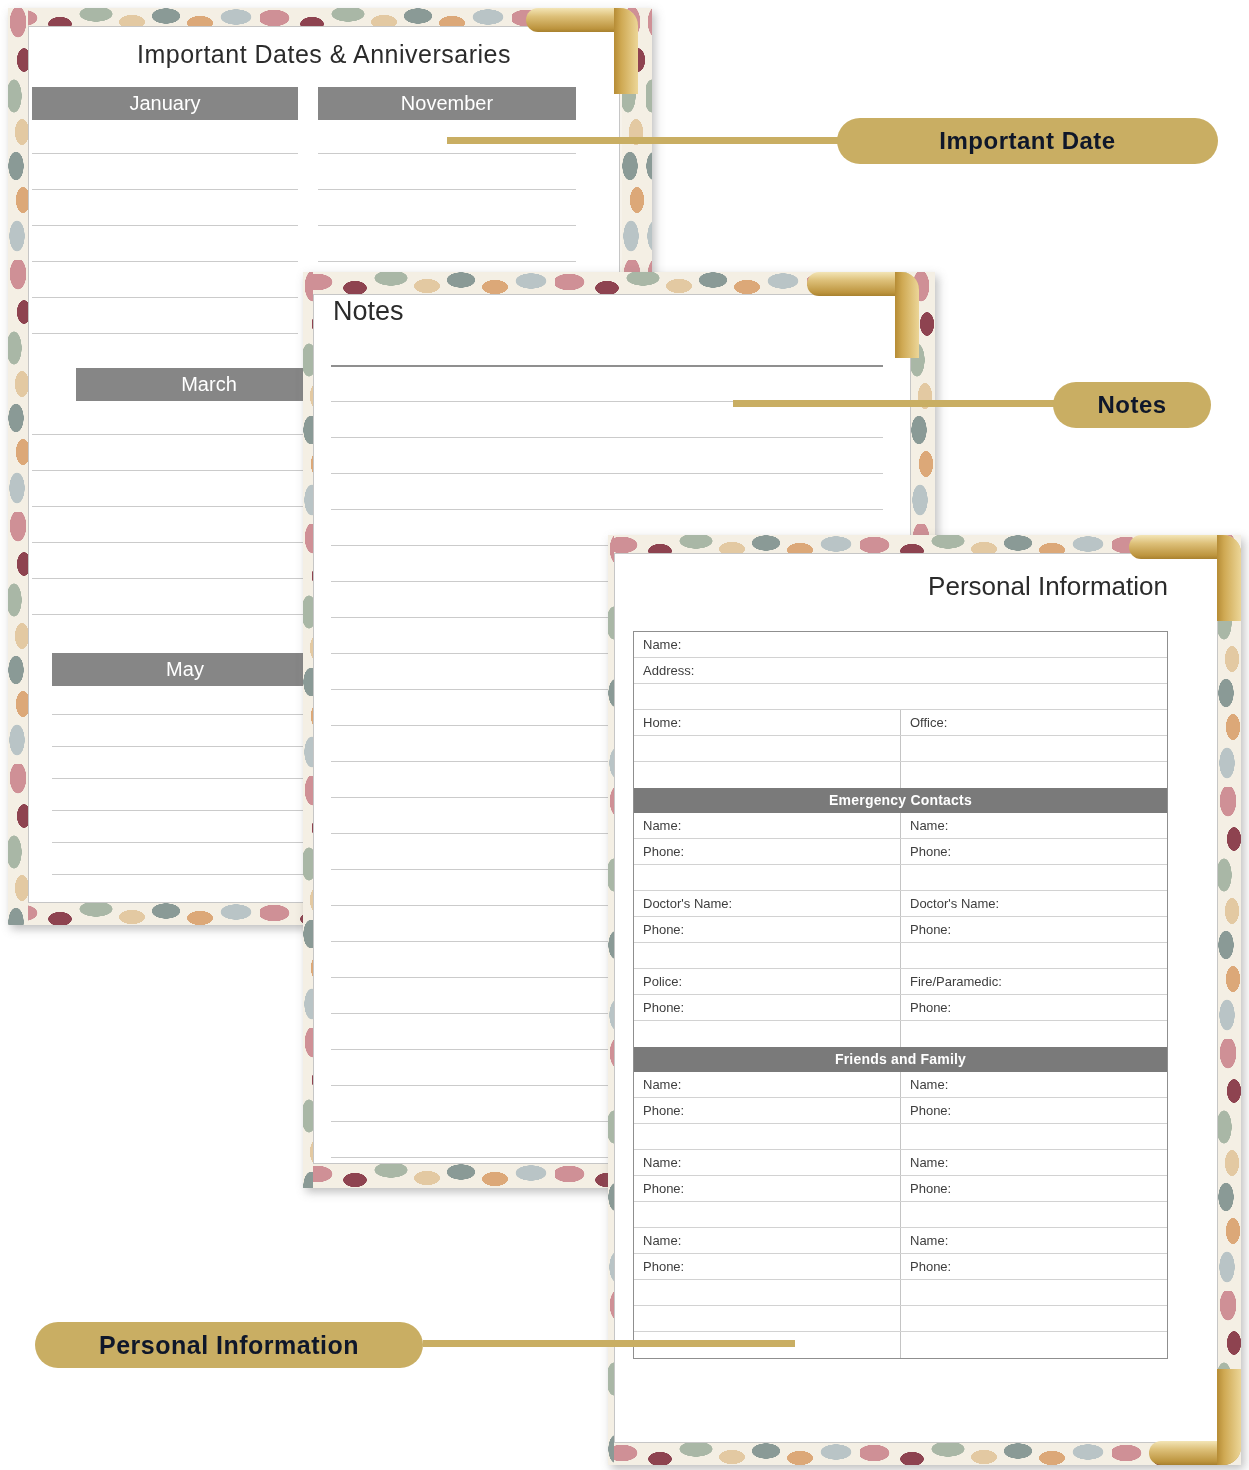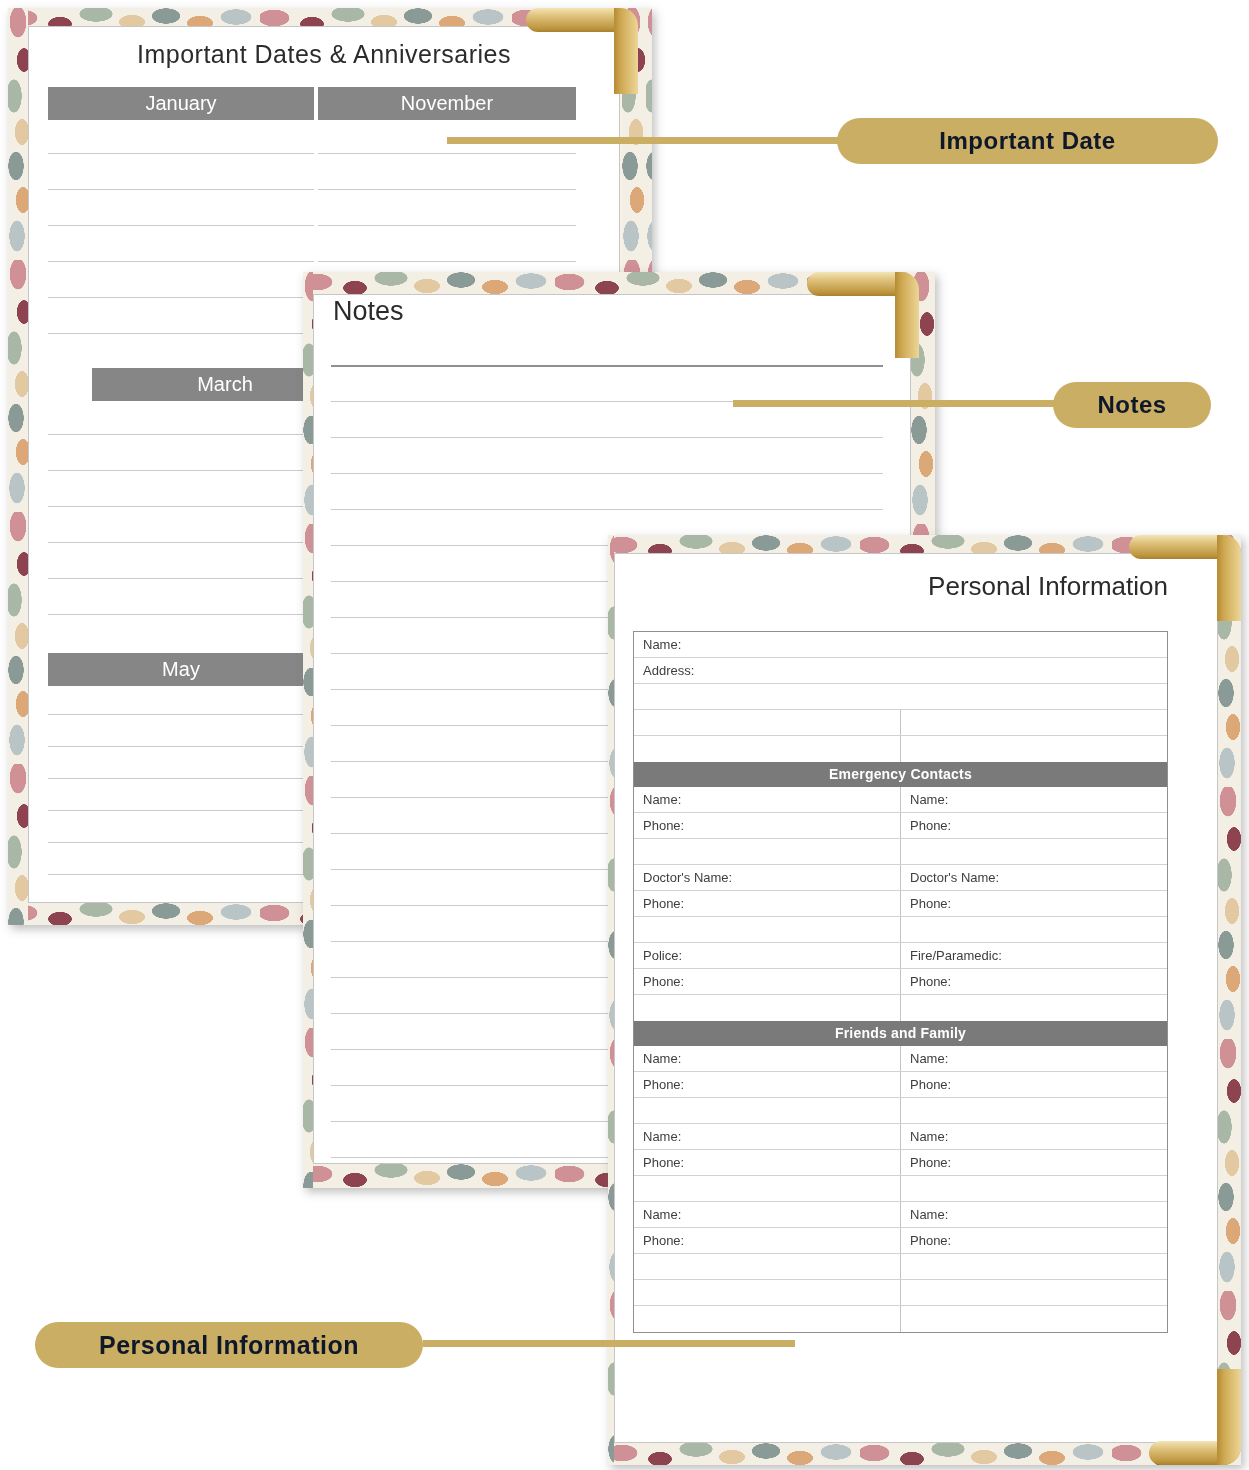--- a/index.html
+++ b/index.html
@@ -59,21 +59,21 @@
   .gc-br .v{right:0;top:0;bottom:0;width:24px;border-radius:0 0 18px 0;}
   .page1 .gc-tr{top:0;right:14px;}
   .page2 .gc-tr{top:0;right:16px;}
   .page3 .gc-tr{top:0;right:0;}
   .page3 .gc-br{bottom:0;right:0;}
 
   
   .p1-title{position:absolute;left:20px;top:32px;width:592px;text-align:center;
     font-size:25px;color:#2b2b2b;letter-spacing:.5px;}
   .msec{position:absolute;width:266px;}
-  .msec.c1{left:40px;}
+  .msec.c1{left:24px;}
   .msec.c2{left:310px;width:258px;}
   .mbar{height:33px;background:#868686;color:#ffffff;font-size:20px;text-align:center;line-height:33px;}
   .rule{position:absolute;left:0;right:0;height:1px;background:#cbcbcb;}
 
   
   .p2-title{position:absolute;left:30px;top:24px;font-size:27px;color:#2b2b2b;}
   .p2-rule-dark{position:absolute;left:28px;top:93px;width:552px;height:2px;background:#8f8f8f;}
   .p2-rules{position:absolute;left:28px;top:0;width:552px;height:100%;}
 
   
@@ -139,21 +139,21 @@
       <div style="position:absolute;left:0;right:0;top:0;height:340px;">
           <div class="rule" style="top: 66px;"></div>
           <div class="rule" style="top: 102px;"></div>
           <div class="rule" style="top: 138px;"></div>
           <div class="rule" style="top: 174px;"></div>
           <div class="rule" style="top: 210px;"></div>
           <div class="rule" style="top: 246px;"></div>
         </div>
     </div>
 
-    <div class="msec c1" style="top:645px;">
+    <div class="msec c1" style="top:645px;margin-left:20px;">
       <div class="mbar">May</div>
       <div style="position:absolute;left:0;right:0;top:0;height:240px;">
           <div class="rule" style="top: 61px;"></div>
           <div class="rule" style="top: 93px;"></div>
           <div class="rule" style="top: 125px;"></div>
           <div class="rule" style="top: 157px;"></div>
           <div class="rule" style="top: 189px;"></div>
           <div class="rule" style="top: 221px;"></div>
         </div>
     </div>
@@ -224,20 +224,24 @@
           <div class="trow full">
             <div class="tcell left">Address:</div>
             <div class="tcell right"></div>
           </div>
 
           <div class="trow full">
             <div class="tcell left"></div>
             <div class="tcell right"></div>
           </div>
 
+          <div class="trow">
+            <div class="tcell left">Home:</div>
+            <div class="tcell right">Office:</div>
+          </div>
 
 
           <div class="trow">
             <div class="tcell left"></div>
             <div class="tcell right"></div>
           </div>
 
           <div class="trow">
             <div class="tcell left"></div>
             <div class="tcell right"></div>

